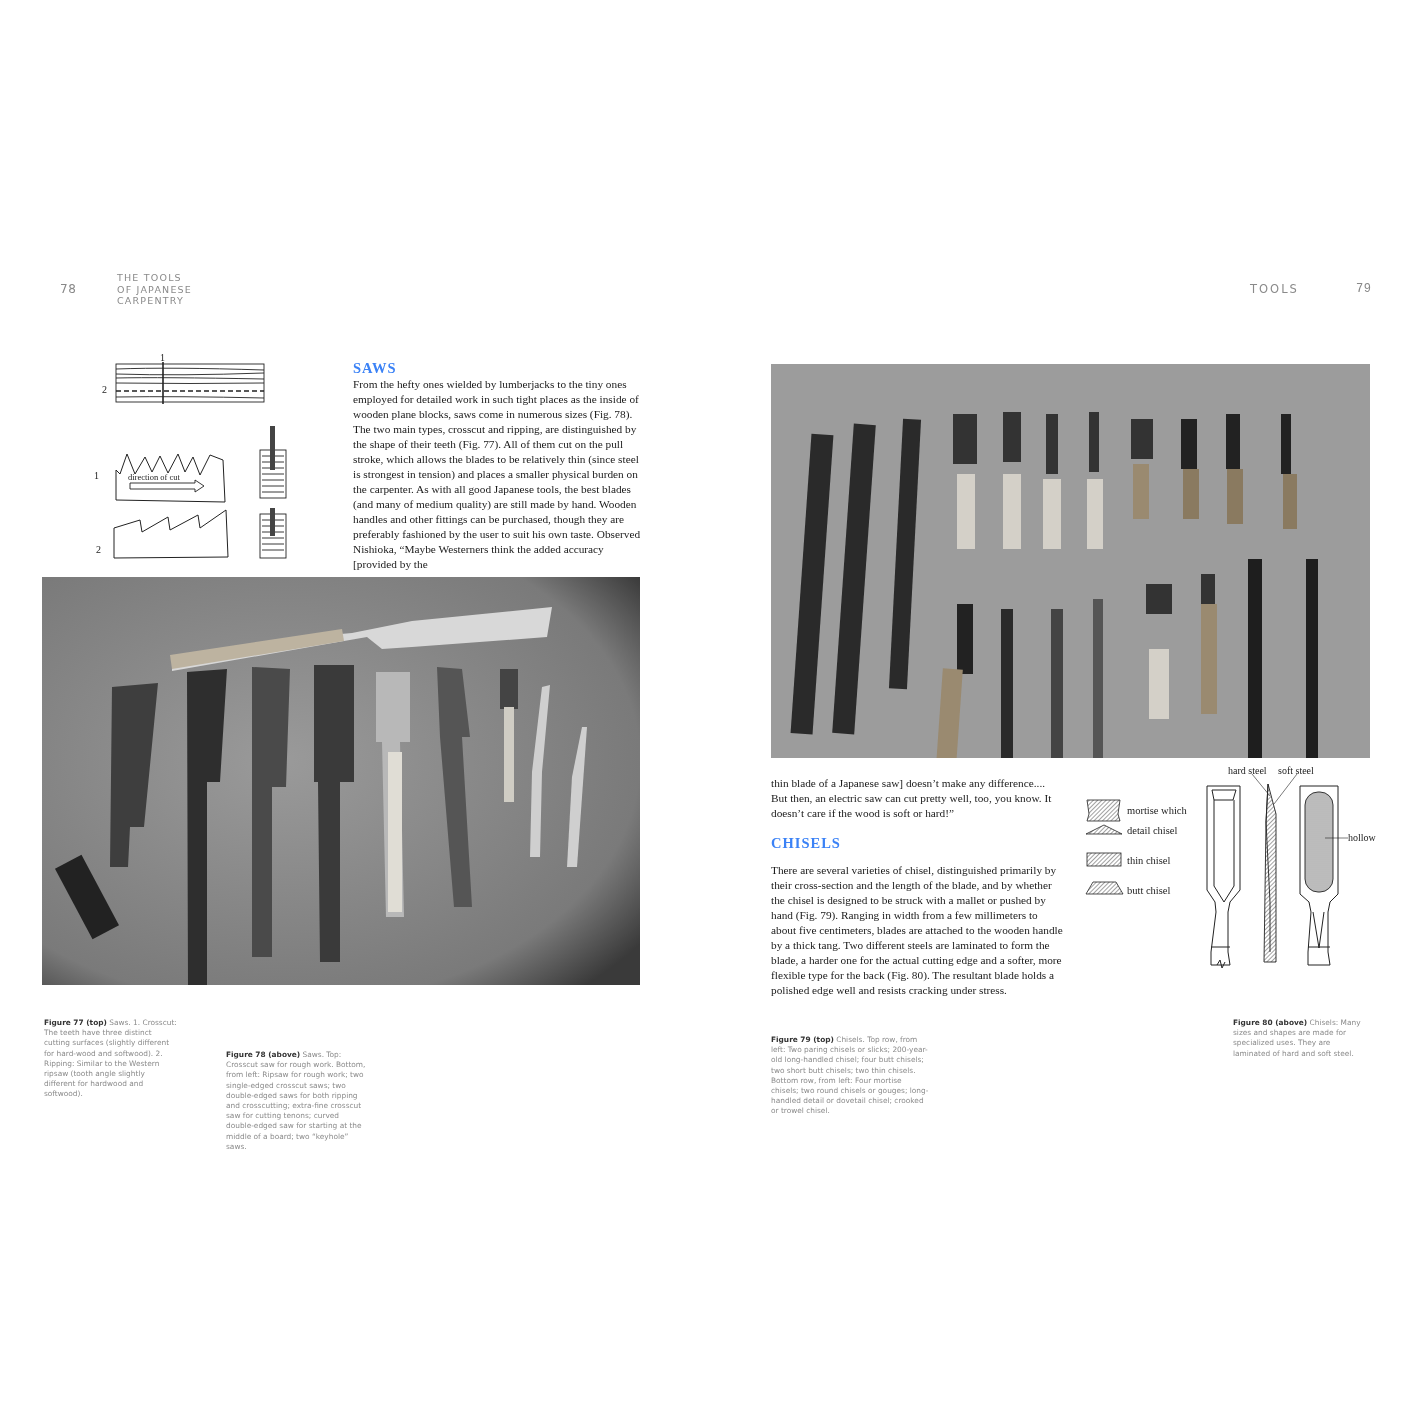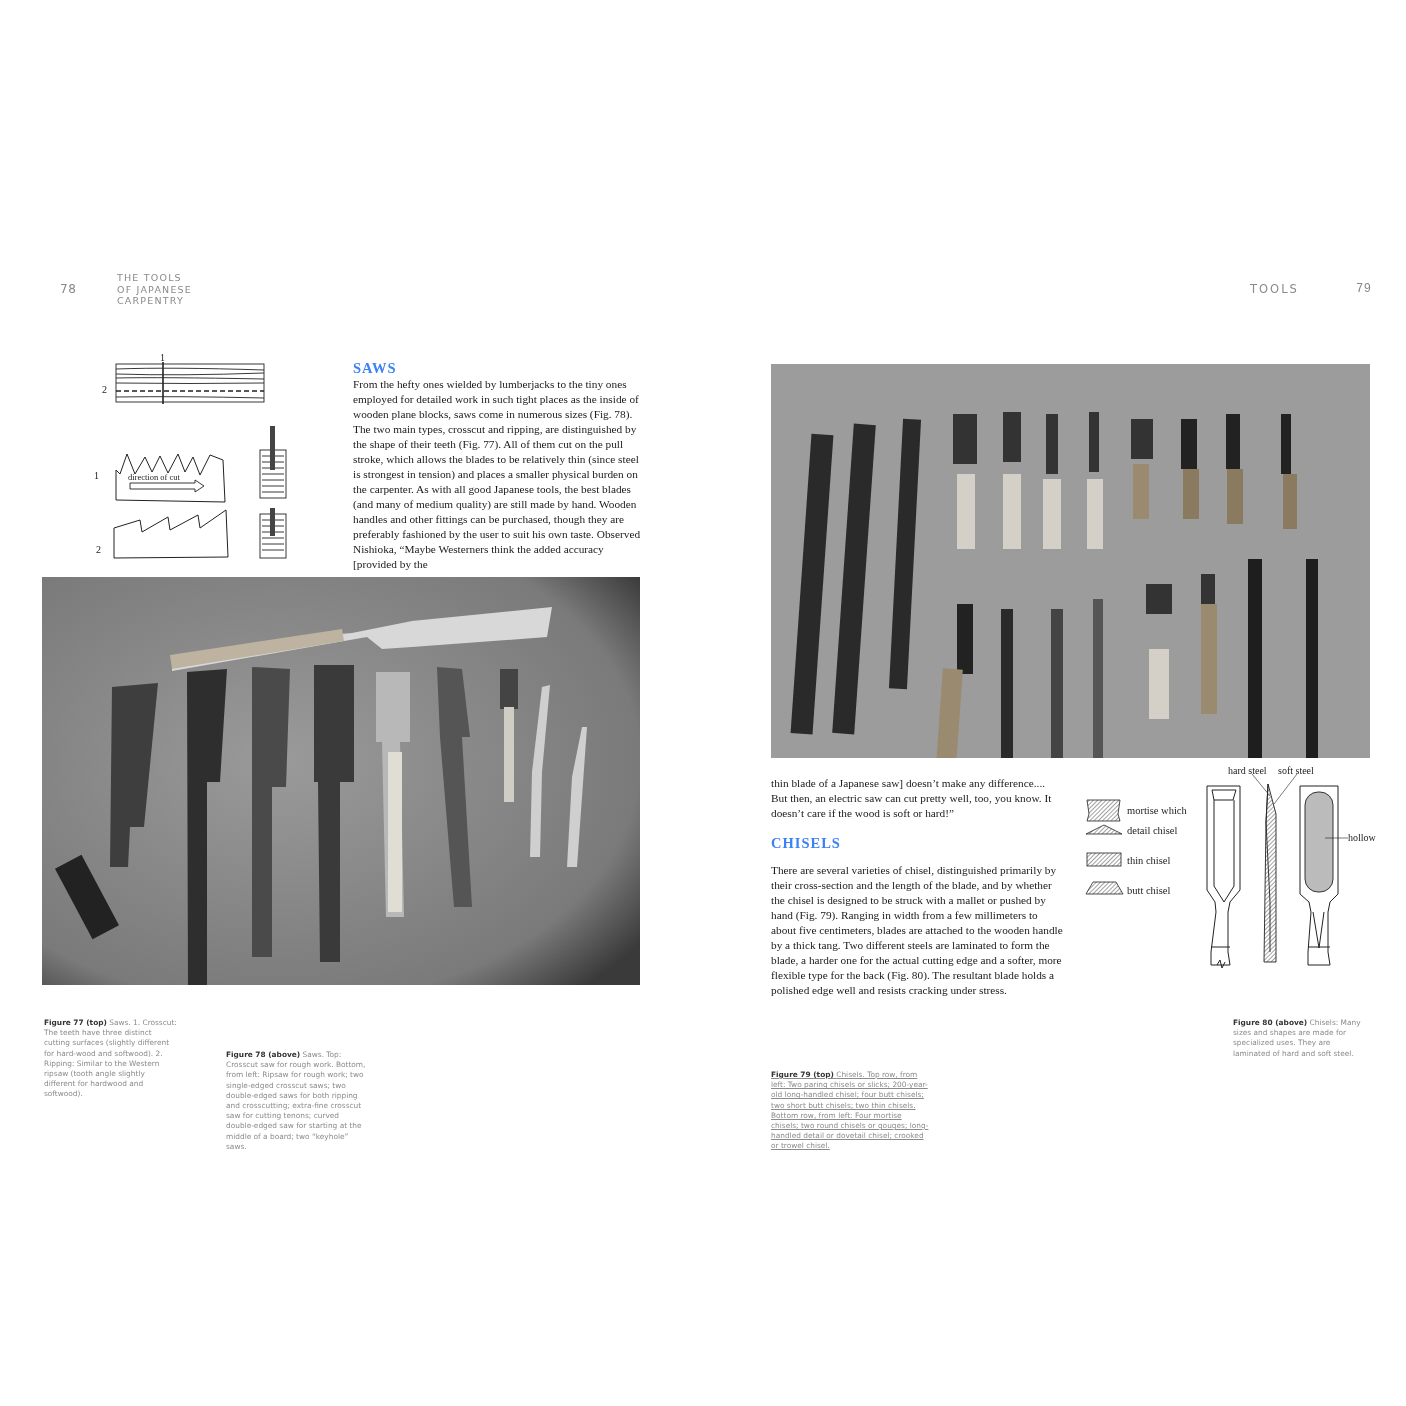--- a/index.html
+++ b/index.html
@@ -198,20 +198,20 @@
   </svg>
   <div class="abs label" style="left:47px; top:43px;">mortise which</div>
   <div class="abs label" style="left:47px; top:63px;">detail chisel</div>
   <div class="abs label" style="left:47px; top:93px;">thin chisel</div>
   <div class="abs label" style="left:47px; top:123px;">butt chisel</div>
   <div class="abs label" style="left:148px; top:3px; font-size:10px;">hard steel</div>
   <div class="abs label" style="left:198px; top:3px; font-size:10px;">soft steel</div>
   <div class="abs label" style="left:268px; top:70px; font-size:10px;">hollow</div>
 </div>
 
-<div class="abs caption" style="left:771px; top:1070px; width:160px;text-decoration:underline;">
+<div class="abs caption" style="left:771px; top:1035px; width:160px;">
   <b>Figure 79 (top)</b>
   <span>Chisels. Top row, from left: Two paring chisels or slicks; 200-year-old long-handled chisel; four butt chisels; two short butt chisels; two thin chisels. Bottom row, from left: Four mortise chisels; two round chisels or gouges; long-handled detail or dovetail chisel; crooked or trowel chisel.</span>
 </div>
 <div class="abs caption" style="left:1233px; top:1018px; width:128px;">
   <b>Figure 80 (above)</b>
   <span>Chisels: Many sizes and shapes are made for specialized uses. They are laminated of hard and soft steel.</span>
 </div>
 
 </body></html>

